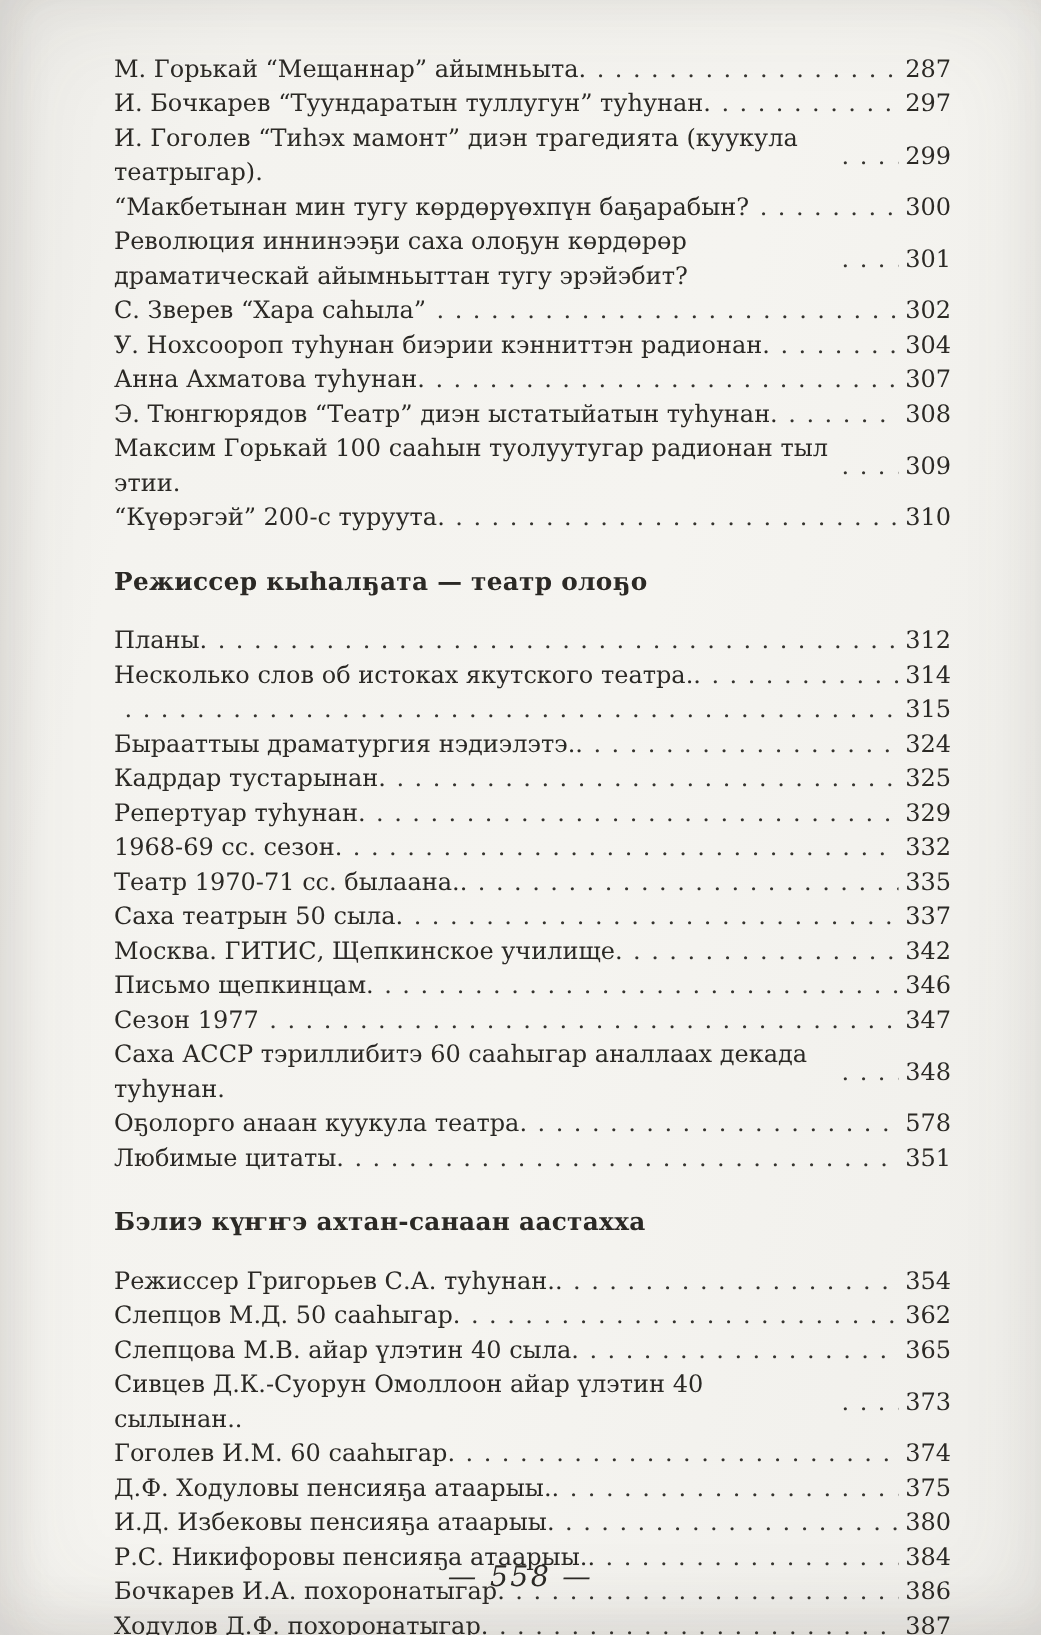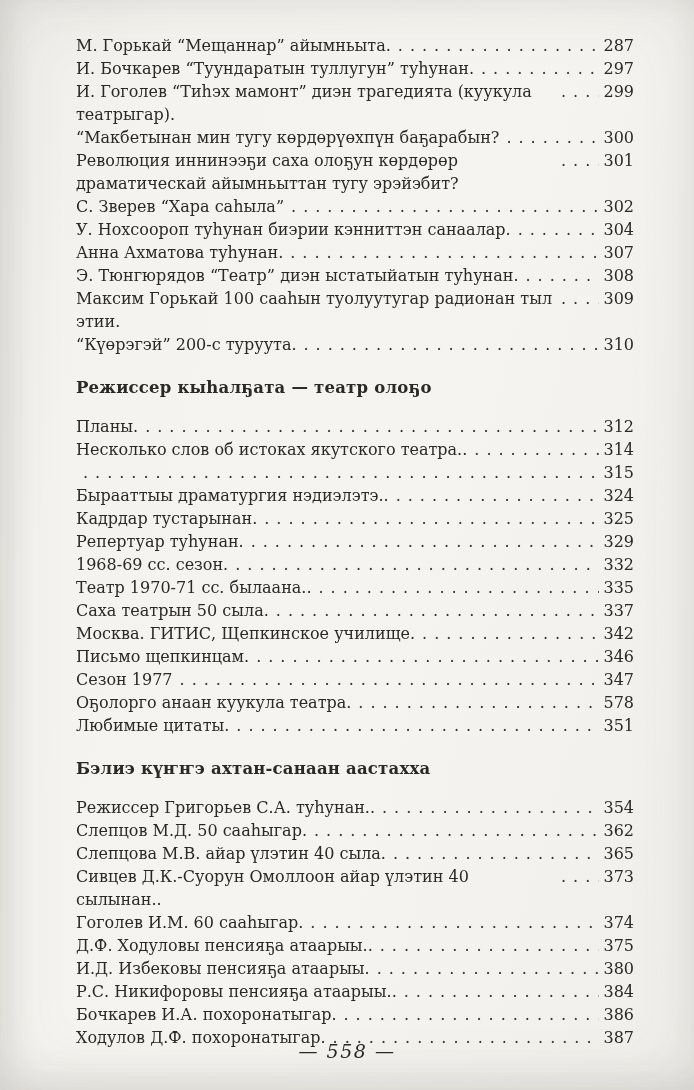--- a/index.html
+++ b/index.html
@@ -15,21 +15,21 @@
     box-shadow: inset 0 0 70px rgba(70,65,55,.10), inset 14px 0 26px rgba(70,65,55,.05), inset 0 -18px 30px rgba(70,65,55,.05);
     overflow: hidden;
     color: #2b2925;
   }
   .content {
     position: absolute;
     left: 76px; right: 60px; top: 34px;
   }
   .row {
     display: flex;
-    align-items: flex-start;
+    align-items: center;
     font-size: 16px;
     line-height: 23px;
   }
   .title { flex: 0 1 auto; max-width: 478px; }
   .leader {
     flex: 1 1 12px;
     overflow: hidden;
     white-space: nowrap;
     margin: 0 4px 0 7px;
     min-width: 12px;
@@ -87,21 +87,21 @@
           <span class="title">Революция иннинээҕи саха олоҕун көрдөрөр драматическай айымньыттан тугу эрэйэбит?</span>
           <span class="leader"></span>
           <span class="pagenum">301</span>
         </div>
         <div class="row">
           <span class="title">С. Зверев “Хара саһыла”</span>
           <span class="leader"></span>
           <span class="pagenum">302</span>
         </div>
         <div class="row">
-          <span class="title">У. Нохсоороп туһунан биэрии кэнниттэн санаалар.</span>
+          <span class="title">У. Нохсоороп туһунан биэрии кэнниттэн радионан.</span>
           <span class="leader"></span>
           <span class="pagenum">304</span>
         </div>
         <div class="row">
           <span class="title">Анна Ахматова туһунан.</span>
           <span class="leader"></span>
           <span class="pagenum">307</span>
         </div>
         <div class="row">
           <span class="title">Э. Тюнгюрядов “Театр” диэн ыстатыйатын туһунан.</span>
@@ -172,20 +172,25 @@
         </div>
         <div class="row">
           <span class="title">Письмо щепкинцам.</span>
           <span class="leader"></span>
           <span class="pagenum">346</span>
         </div>
         <div class="row">
           <span class="title">Сезон 1977</span>
           <span class="leader"></span>
           <span class="pagenum">347</span>
+        </div>
+        <div class="row">
+          <span class="title">Саха АССР тэриллибитэ 60 сааһыгар аналлаах декада туһунан.</span>
+          <span class="leader"></span>
+          <span class="pagenum">348</span>
         </div>
         <div class="row">
           <span class="title">Оҕолорго анаан куукула театра.</span>
           <span class="leader"></span>
           <span class="pagenum">578</span>
         </div>
         <div class="row">
           <span class="title">Любимые цитаты.</span>
           <span class="leader"></span>
           <span class="pagenum">351</span>

